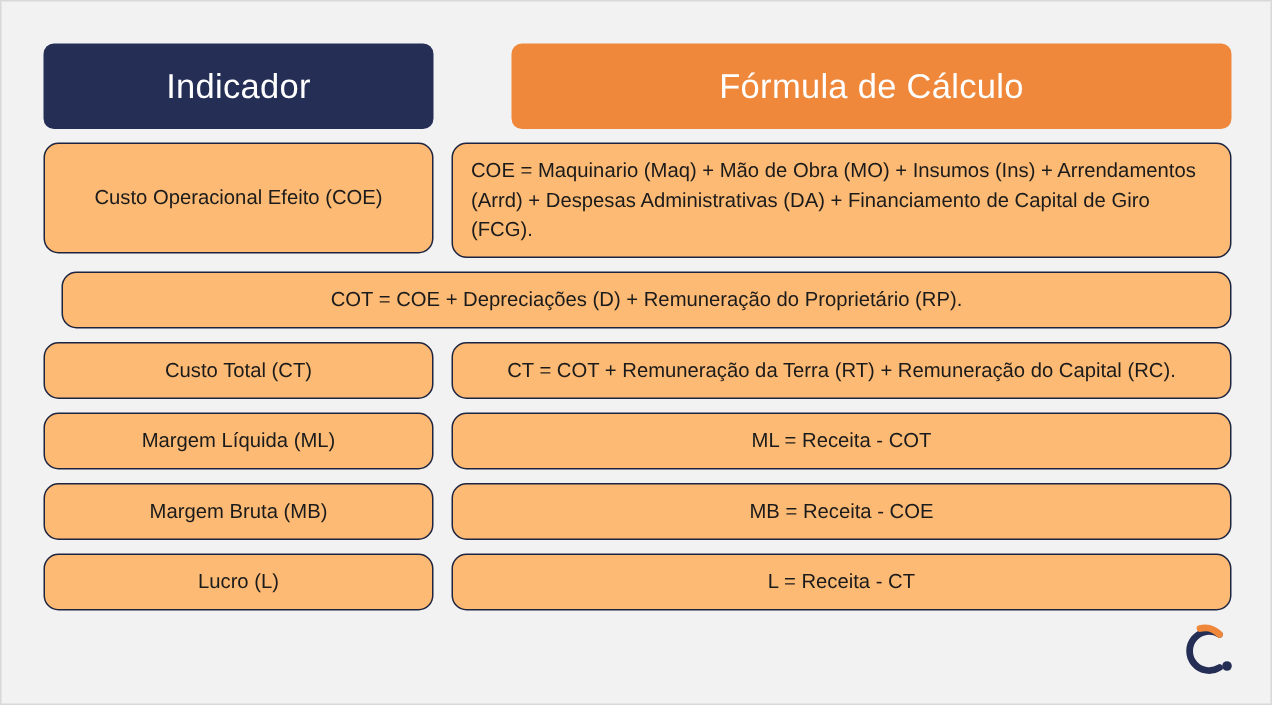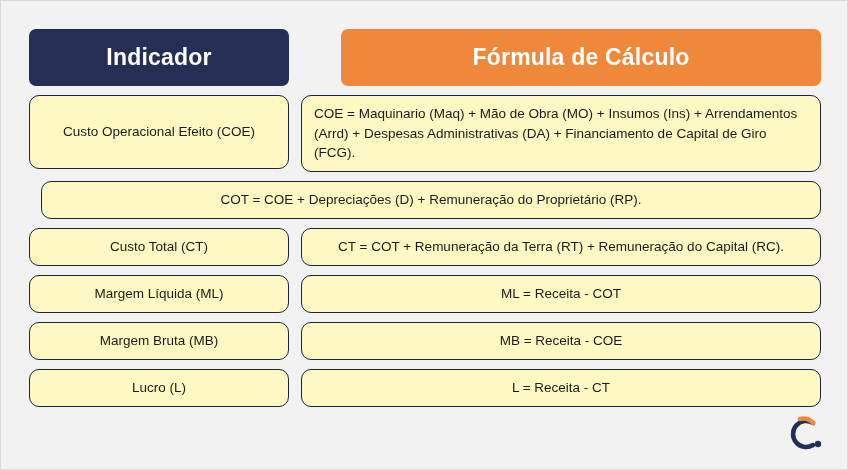--- a/index.html
+++ b/index.html
@@ -40,38 +40,38 @@
     width: 12px;
     flex: 0 0 12px;
   }
   .col-right {
     flex: 1 1 auto;
   }
   .header-cell {
     border-radius: 7px;
     color: #ffffff;
     font-size: 23px;
-    font-weight: bold;
+    font-weight: normal;
     display: flex;
     align-items: center;
     justify-content: center;
     height: 57px;
     letter-spacing: 0.2px;
   }
   .header-left {
     background: #252f56;
   }
   .header-right {
     background: #f0883c;
     margin-left: 40px;
   }
   .cell {
     border: 1.5px solid #1d2440;
     border-radius: 10px;
-    background: #fef9c3;
+    background: #fdba74;
     box-sizing: border-box;
     color: #1b1b1b;
     font-size: 13.5px;
     display: flex;
     align-items: center;
     justify-content: center;
     padding: 6px 12px;
     text-align: center;
     line-height: 1.45;
   }

